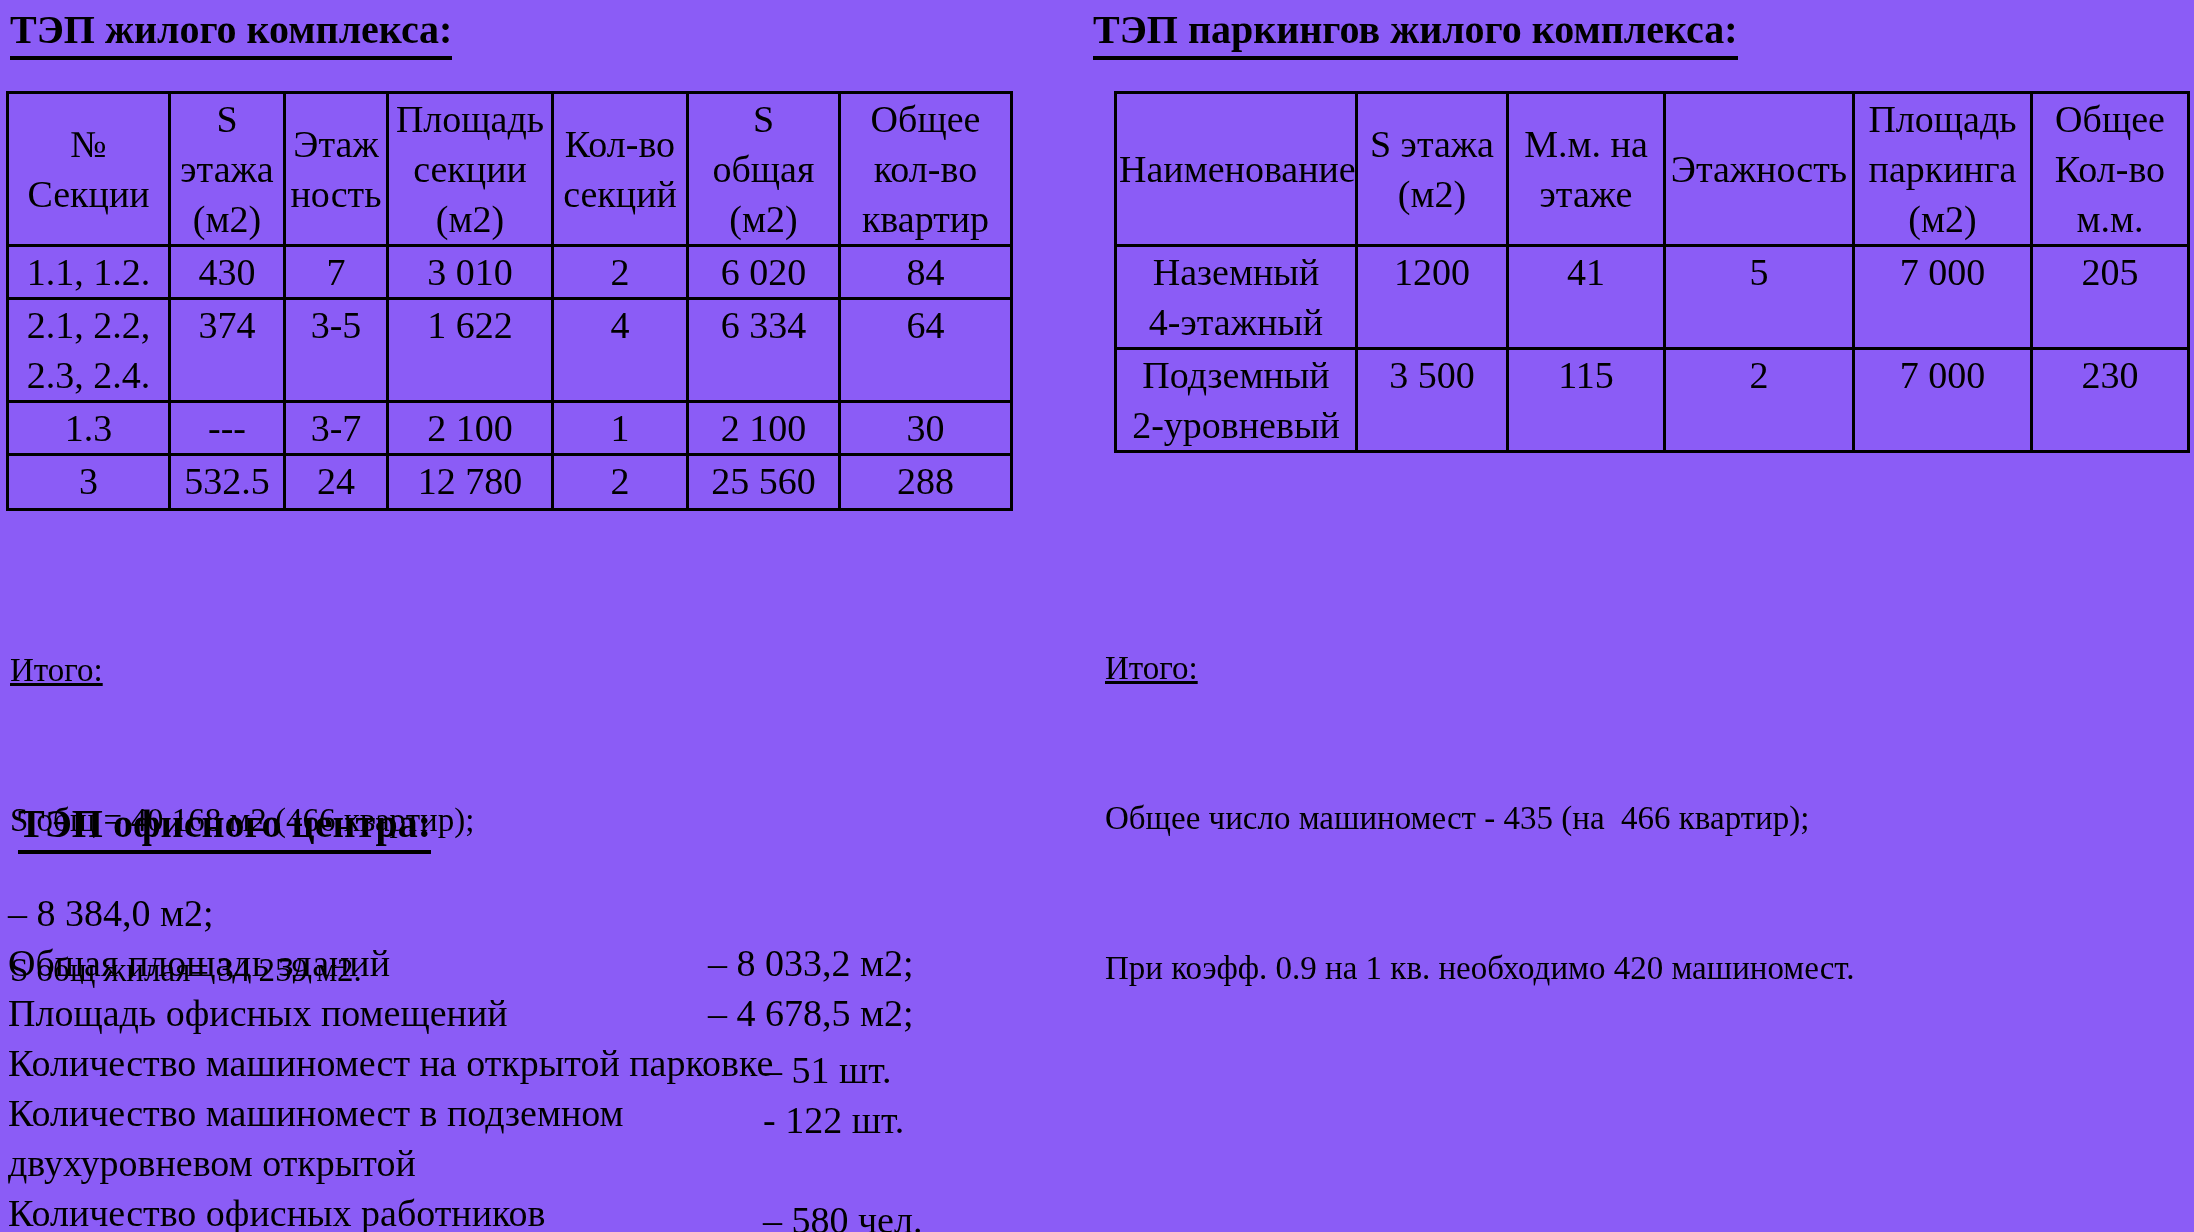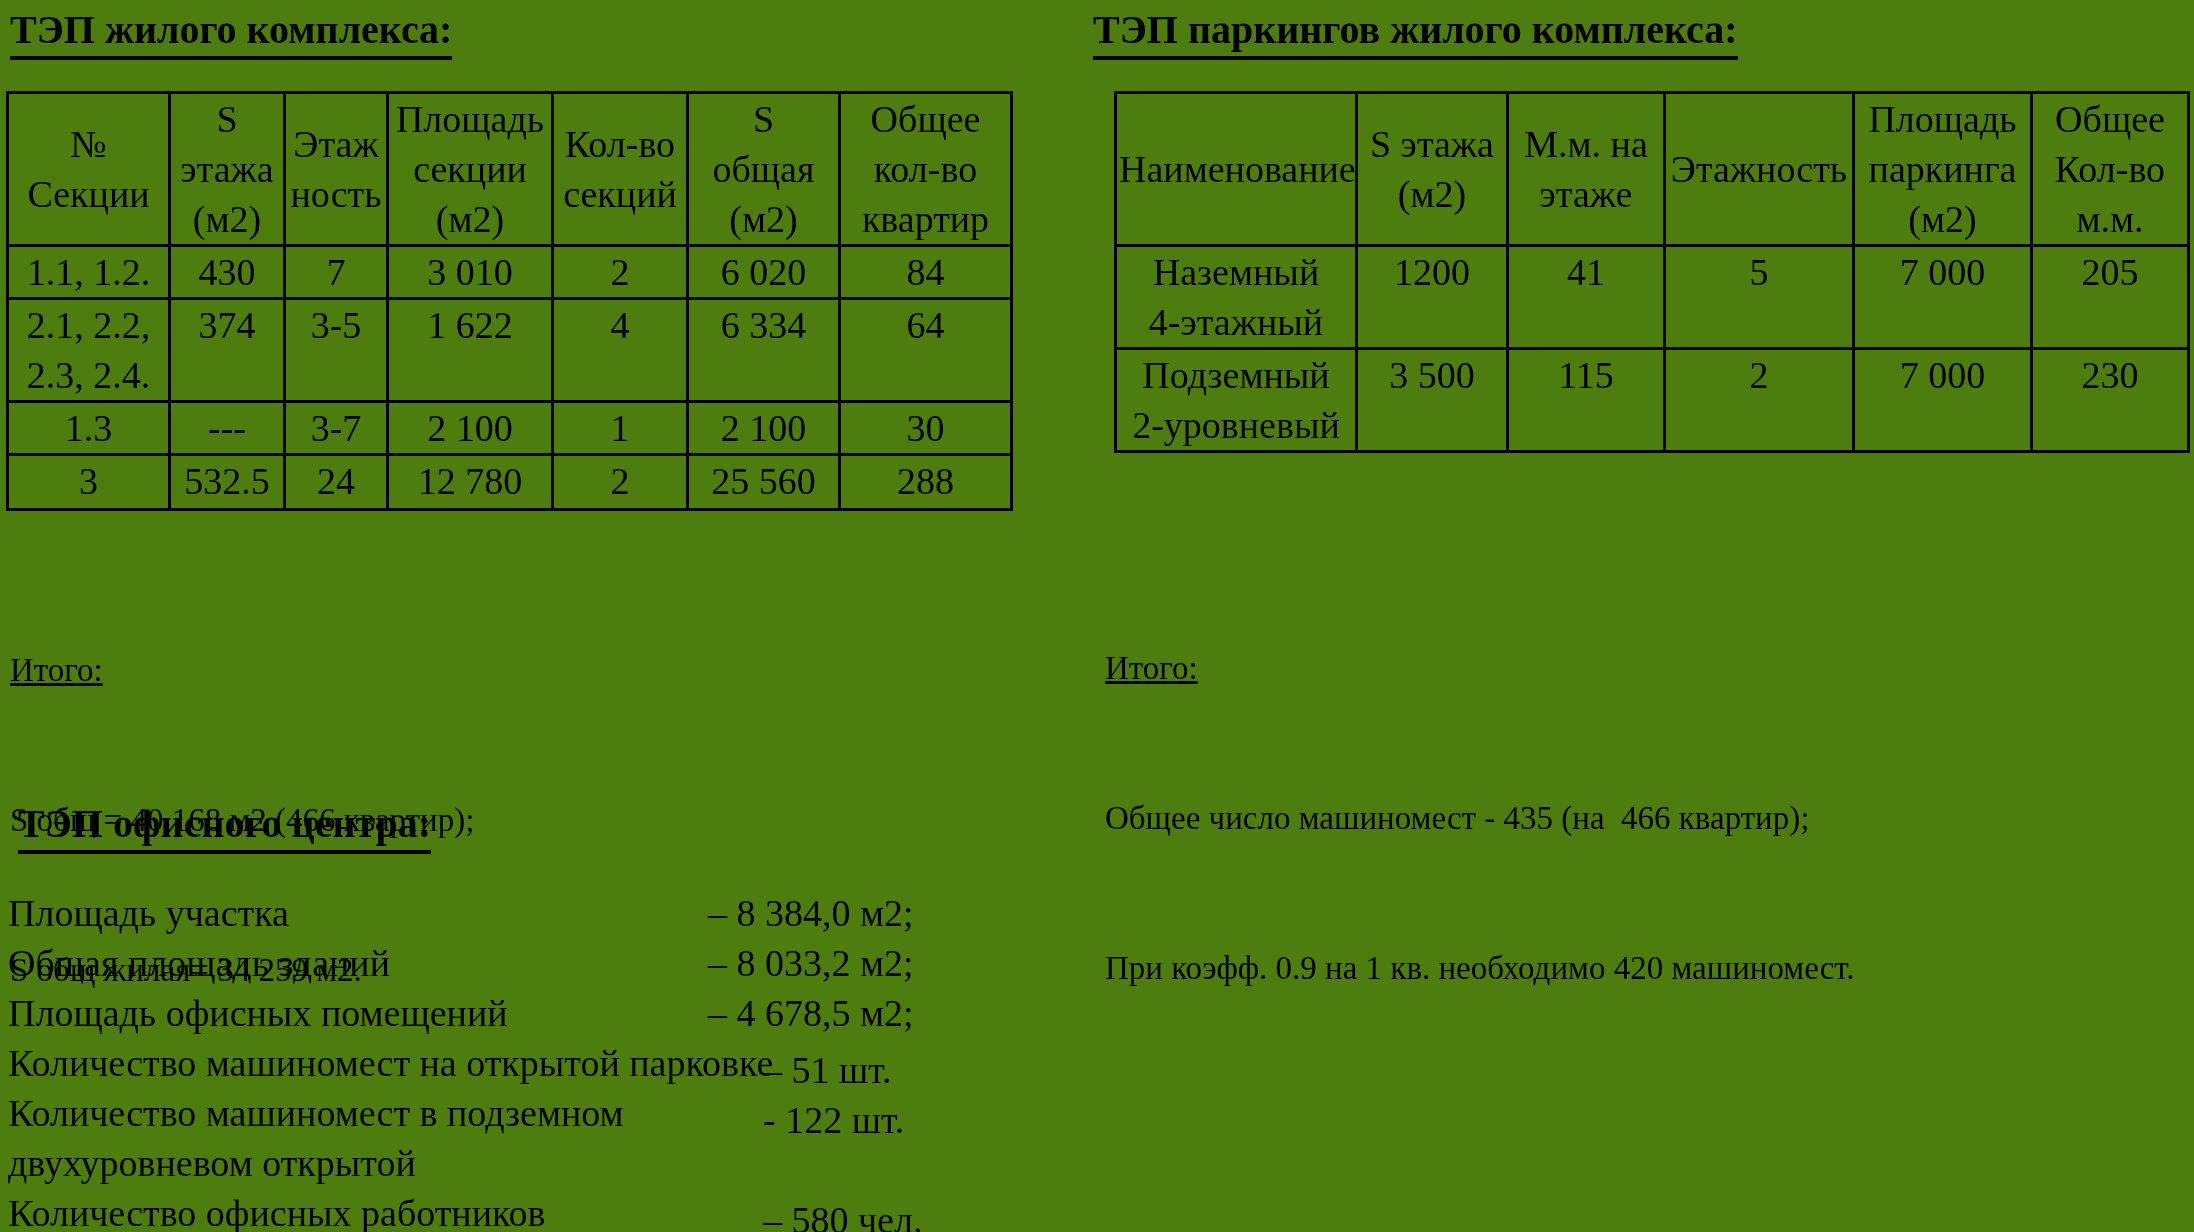--- a/index.html
+++ b/index.html
@@ -5,21 +5,21 @@
   * { margin: 0; padding: 0; box-sizing: border-box; }
   html, body { background: #ffffff; }
   body {
     font-family: "Liberation Serif", "DejaVu Serif", serif;
     color: #000000;
   }
   .page {
     position: relative;
     width: 2194px;
     height: 1232px;
-    background: #4d7c0f;
+    background: #8b5cf6;
     overflow: hidden;
   }
   .doc-title {
     position: absolute;
     font-size: 40px;
     font-weight: bold;
     white-space: nowrap;
   }
   .doc-title > span {
     display: inline-block;
@@ -227,21 +227,20 @@
     <div>Общее число машиномест - 435 (на  466 квартир);</div>
     <div>При коэфф. 0.9 на 1 кв. необходимо 420 машиномест.</div>
   </div>
 
   <div class="office-title">
     <span>ТЭП офисного центра:</span>
   </div>
 
   <div class="office-list">
     <div class="office-item">
-      <span class="office-label">Площадь участка</span>
       <span class="office-value">– 8 384,0 м2;</span>
     </div>
     <div class="office-item">
       <span class="office-label">Общая площадь зданий</span>
       <span class="office-value">– 8 033,2 м2;</span>
     </div>
     <div class="office-item">
       <span class="office-label">Площадь офисных помещений</span>
       <span class="office-value">– 4 678,5 м2;</span>
     </div>

